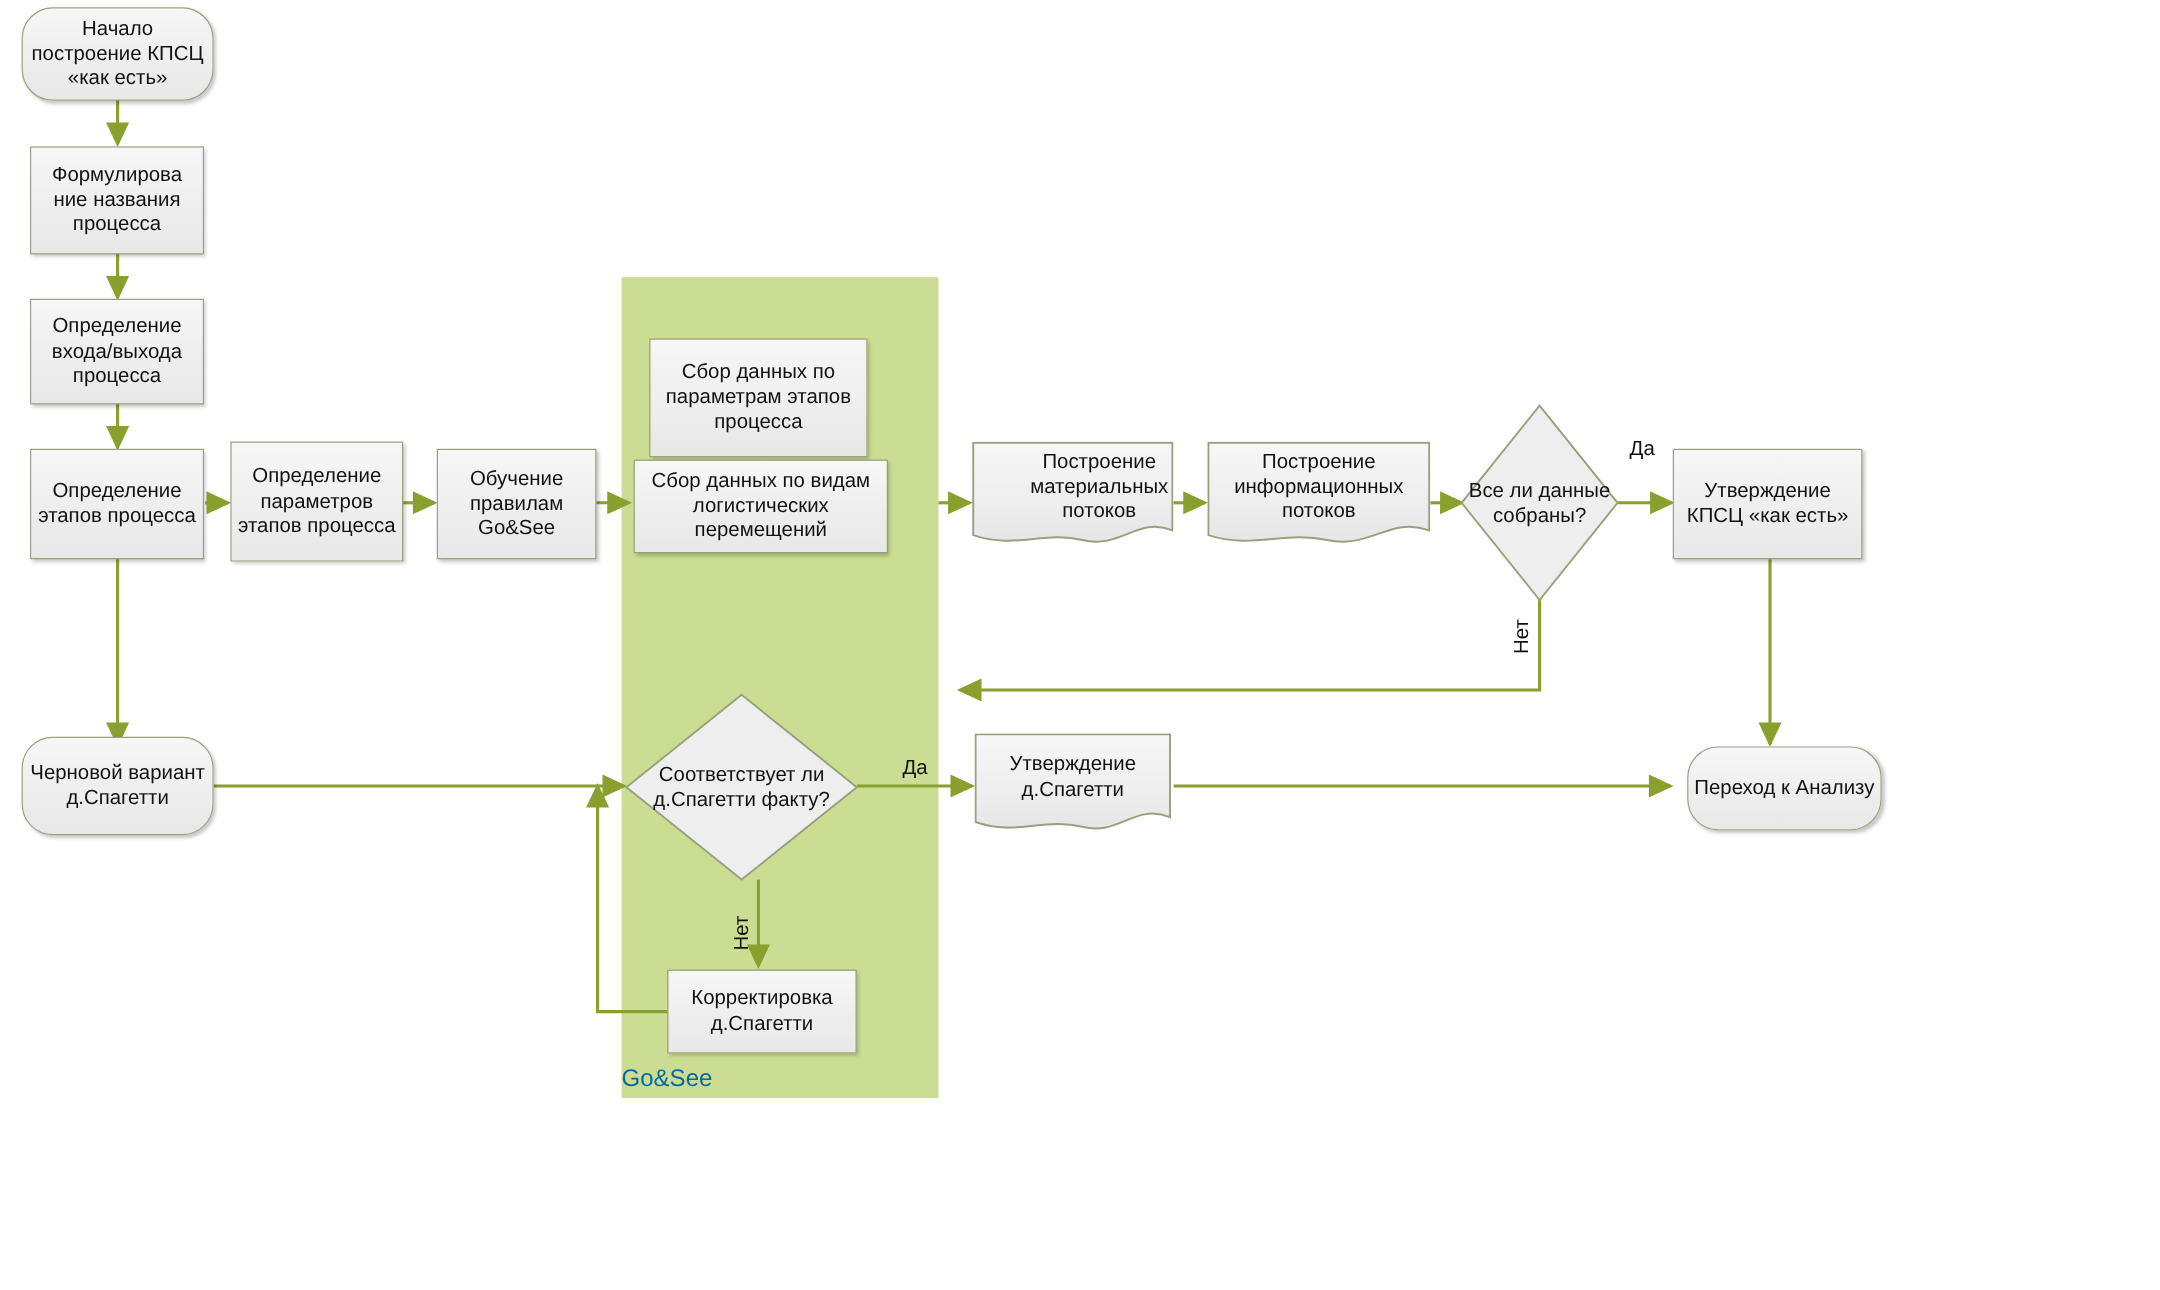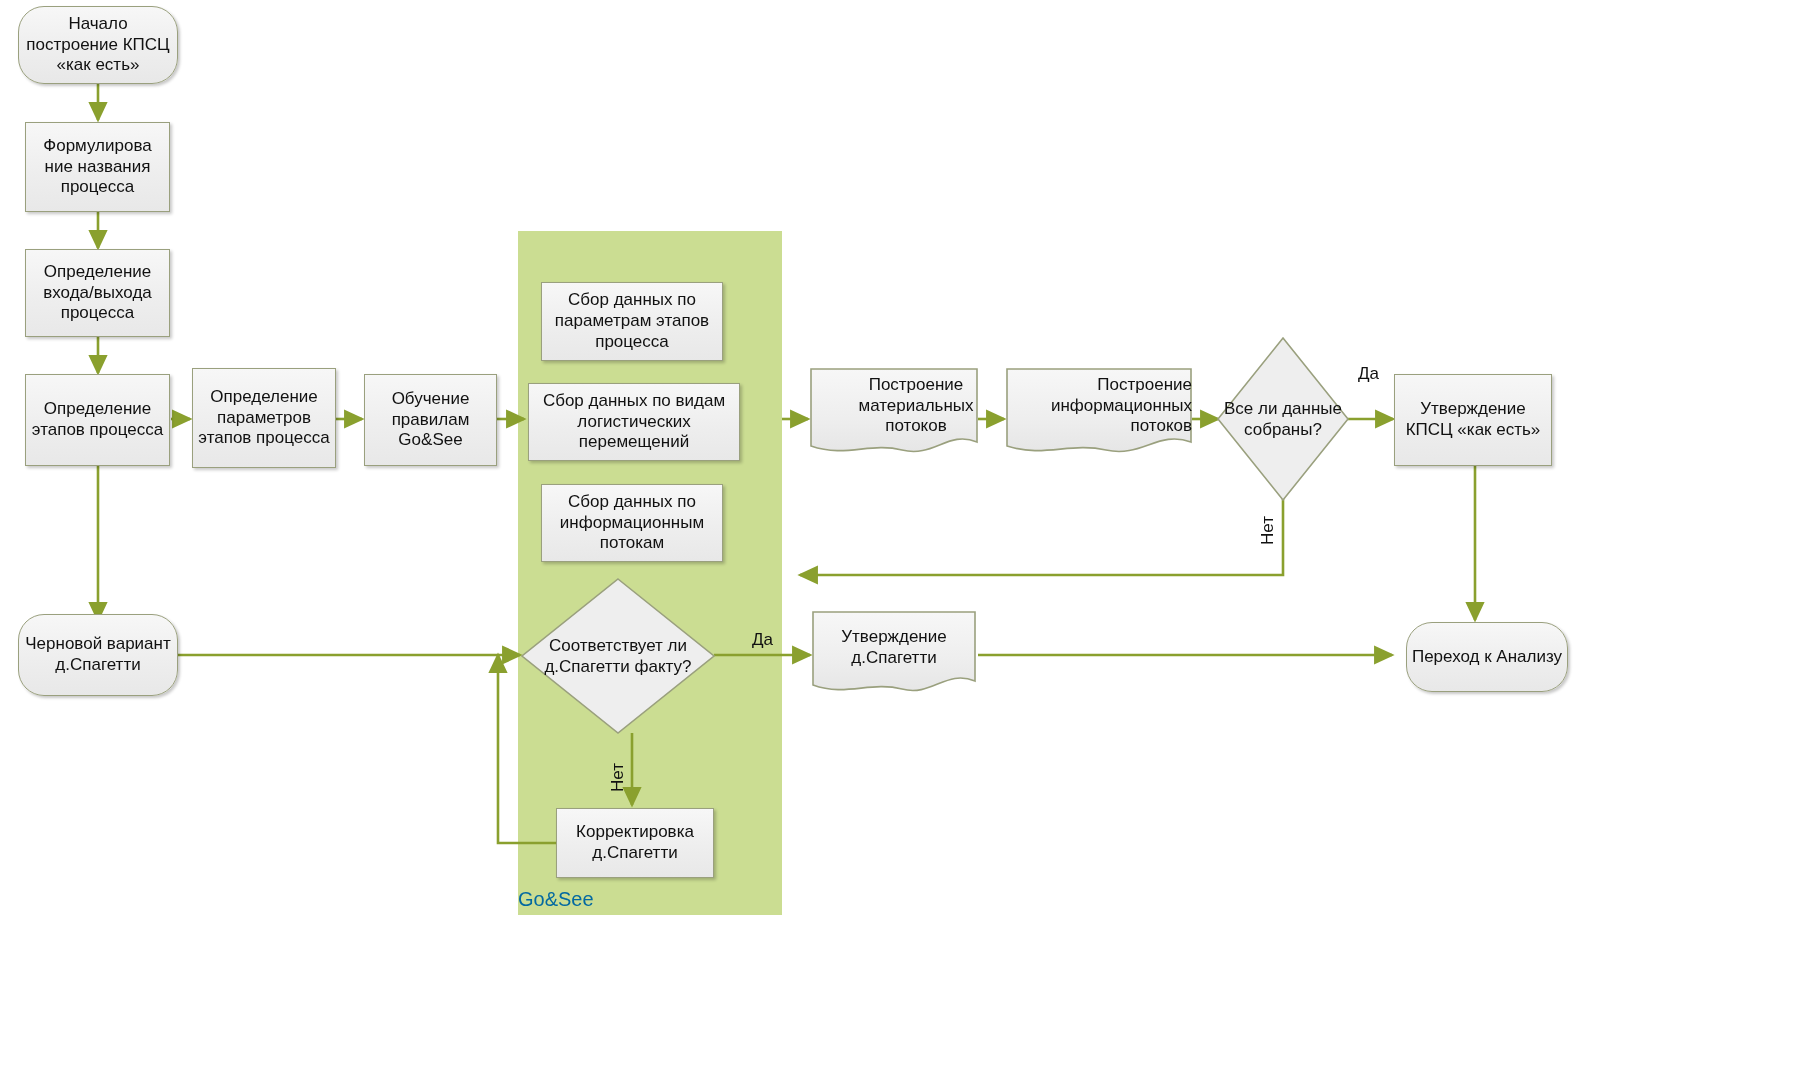--- a/index.html
+++ b/index.html
@@ -151,31 +151,28 @@
   </div>
 
   <div class="node rect" style="left:192px;top:368px;width:144px;height:100px;font-size:17px;">
     <span>Определение параметров этапов процесса</span>
   </div>
 
   <div class="node rect" style="left:364px;top:374px;width:133px;height:92px;font-size:17px;">
     <span>Обучение правилам Go&amp;See</span>
   </div>
 
-  <div class="node rect" style="left:541px;top:282px;width:182px;height:79px;font-size:17px;">
+  <div class="node rect" style="left:541px;top:282px;width:182px;height:99px;font-size:17px;">
     <span>Сбор данных по параметрам этапов процесса</span>
   </div>
 
   <div class="node rect" style="left:528px;top:383px;width:212px;height:78px;font-size:17px;">
     <span>Сбор данных по видам логистических перемещений</span>
   </div>
 
-  <div class="node rect" style="left:541px;top:484px;width:182px;height:78px;font-size:17px;">
-    <span>Сбор данных по информационным потокам</span>
-  </div>
 
   <div class="node docnode" style="left:810px;top:368px;width:168px;height:90px;font-size:17px;padding-left:44px;">
     <svg class="dsvg" viewBox="0 0 168 90" preserveAspectRatio="none">
       <defs>
           <linearGradient id="g1" x1="0" y1="0" x2="0" y2="1">
         <stop offset="0%" stop-color="#f7f7f7"></stop>
             <stop offset="60%" stop-color="#eeeeee"></stop>
             <stop offset="100%" stop-color="#e6e6e6"></stop>
       </linearGradient>
         </defs>
@@ -188,21 +185,21 @@
     <svg class="dsvg" viewBox="0 0 186 90" preserveAspectRatio="none">
       <defs>
           <linearGradient id="g2" x1="0" y1="0" x2="0" y2="1">
         <stop offset="0%" stop-color="#f7f7f7"></stop>
             <stop offset="60%" stop-color="#eeeeee"></stop>
             <stop offset="100%" stop-color="#e6e6e6"></stop>
       </linearGradient>
         </defs>
       <path d="M1,1 H185 V74 C152,62 136,90 100,82 C64,74 38,90 1,78 Z" fill="url(#g2)" stroke="#9aa07e" stroke-width="1.6"></path>
     </svg>
-    <div class="dtext" style="padding-bottom:14px;text-align:right;">Построение информационных потоков</div>
+    <div class="dtext" style="padding-bottom:14px;">Построение информационных потоков</div>
   </div>
 
   <div class="node diamond" style="left:1216px;top:336px;width:134px;height:166px;font-size:17px;">
     <svg class="dshape" viewBox="0 0 134 166" preserveAspectRatio="none">
       <polygon points="67,2 132,83 67,164 2,83" fill="#eeeeee" stroke="#9aa07e" stroke-width="1.6"></polygon>
     </svg>
     <div class="dlabel">Все ли данные собраны?</div>
   </div>
 
   <div class="node rect" style="left:1394px;top:374px;width:158px;height:92px;font-size:17px;">

